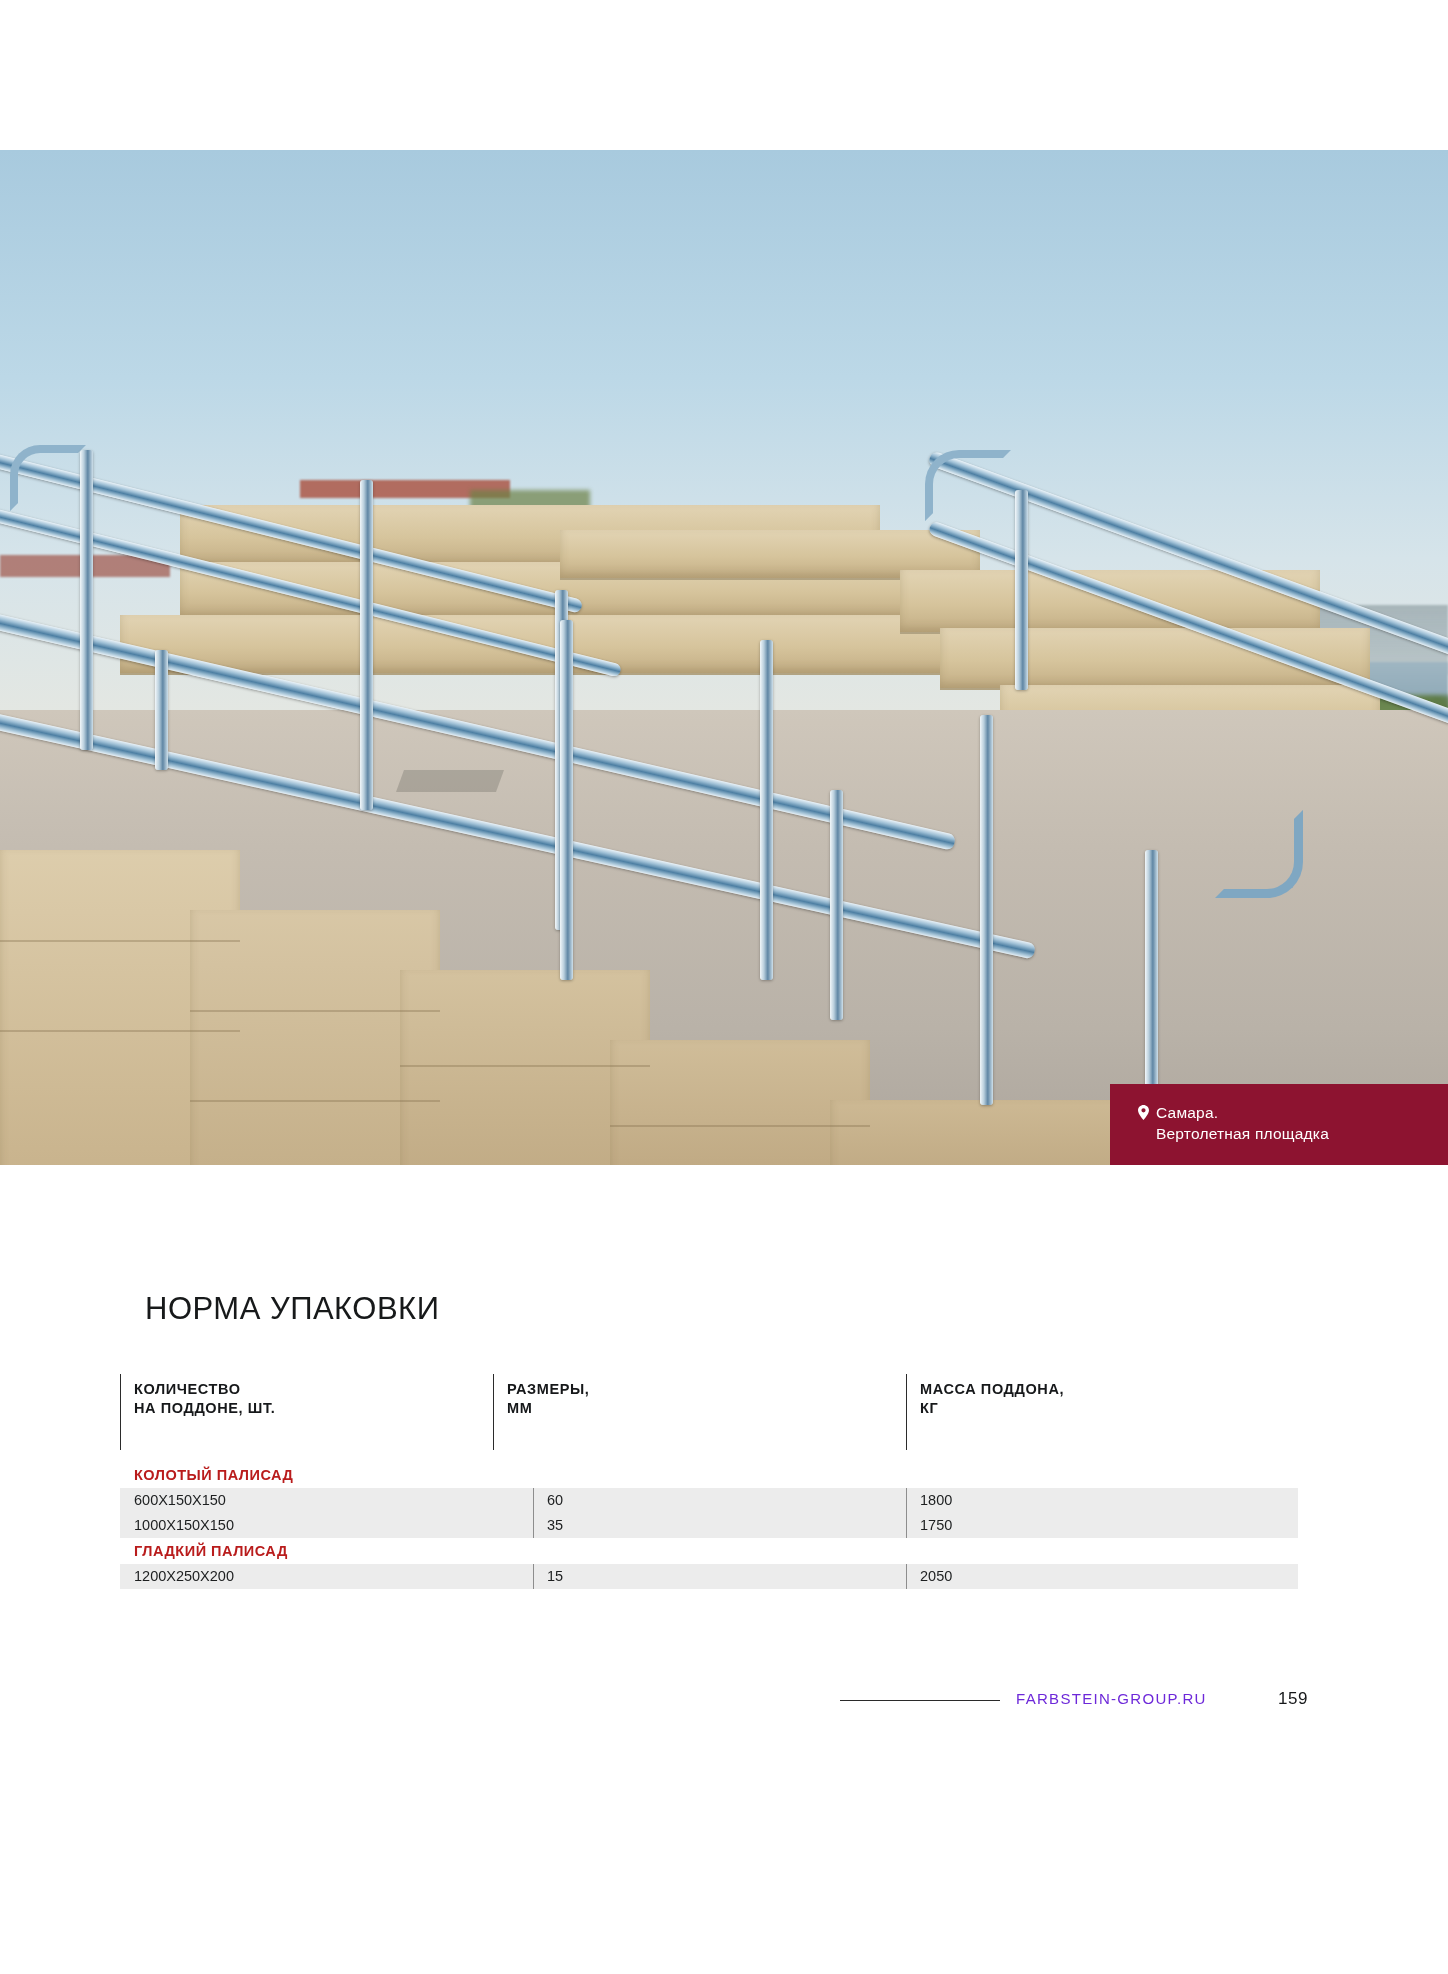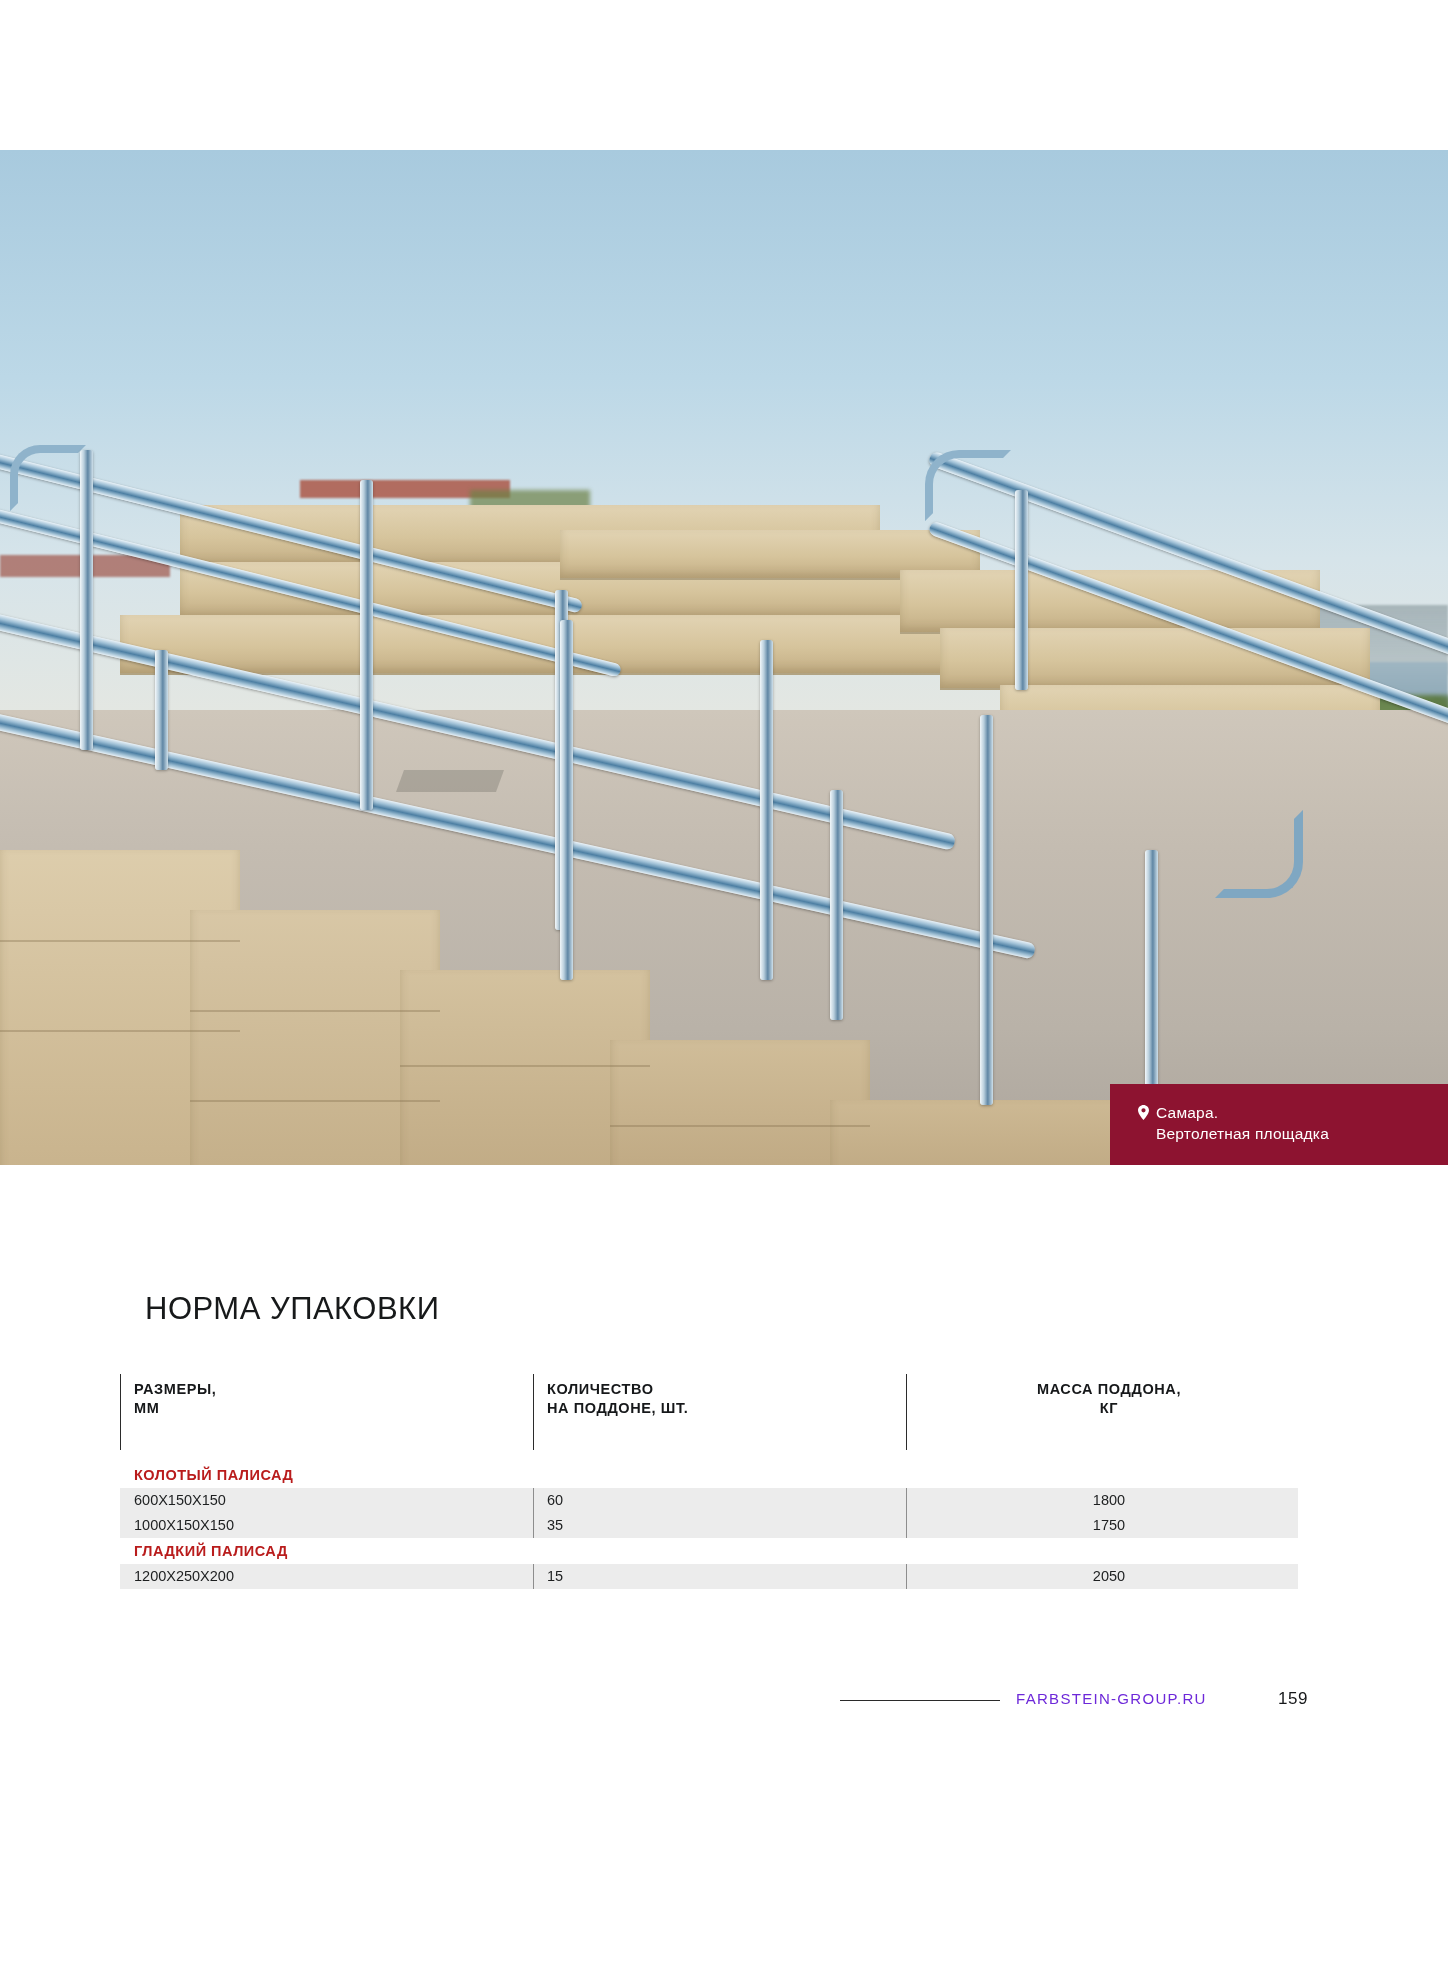--- a/index.html
+++ b/index.html
@@ -164,21 +164,21 @@
   .th .divider {
     position: absolute;
     left: 0;
     top: 4px;
     width: 1px;
     height: 76px;
     background: #2b2b2b;
   }
   .col1 { width: 413px; }
   .col2 { width: 373px; }
-  .col3 { width: 392px; text-align: center; }
+  .col3 { width: 392px; }
 
   .group-row {
     display: flex;
     height: 26px;
     align-items: center;
     font-weight: bold;
     font-size: 14.5px;
     letter-spacing: .5px;
     padding-left: 14px;
     box-sizing: border-box;
@@ -313,29 +313,29 @@
     </div>
     <div class="loc-line" style="padding-left:18px;">Вертолетная площадка</div>
   </div>
 </div>
 
 <h1 class="section-title">НОРМА УПАКОВКИ</h1>
 
 <div class="table">
 
   <div class="thead">
+    <div class="th col2">
+      <span class="divider"></span>
+      <div>КОЛИЧЕСТВО</div>
+      <div>НА ПОДДОНЕ, ШТ.</div>
+    </div>
     <div class="th col1">
       <span class="divider"></span>
       <div>РАЗМЕРЫ,</div>
       <div>ММ</div>
-    </div>
-    <div class="th col2">
-      <span class="divider"></span>
-      <div>КОЛИЧЕСТВО</div>
-      <div>НА ПОДДОНЕ, ШТ.</div>
     </div>
     <div class="th col3">
       <span class="divider"></span>
       <div>МАССА ПОДДОНА,</div>
       <div>КГ</div>
     </div>
   </div>
 
   <div class="group-row">КОЛОТЫЙ ПАЛИСАД</div>
   <div class="data-row">

